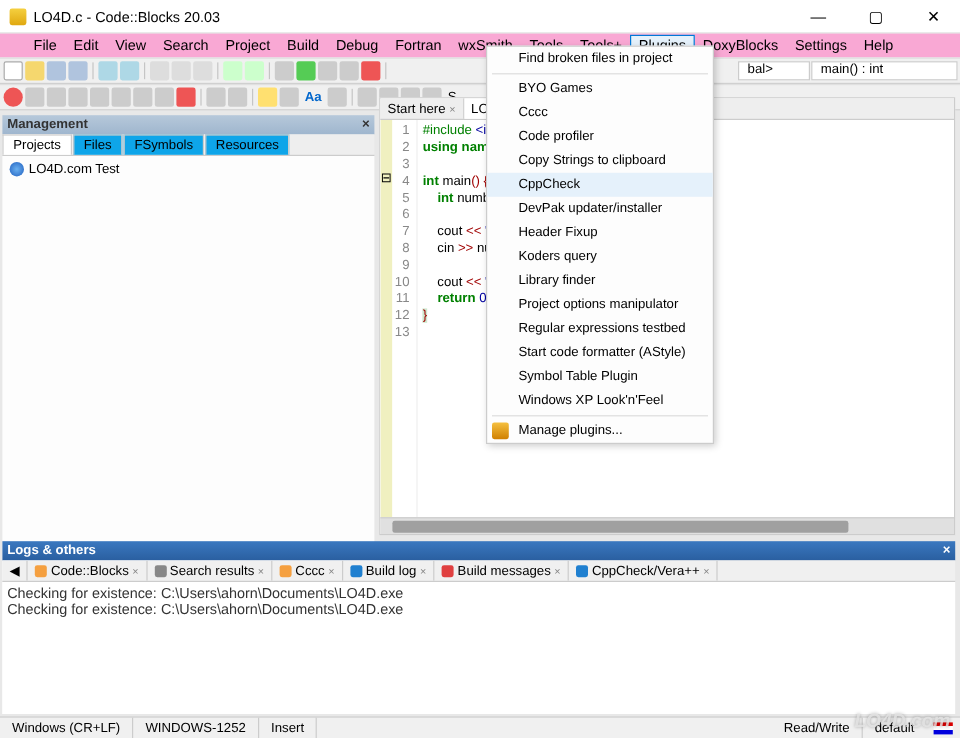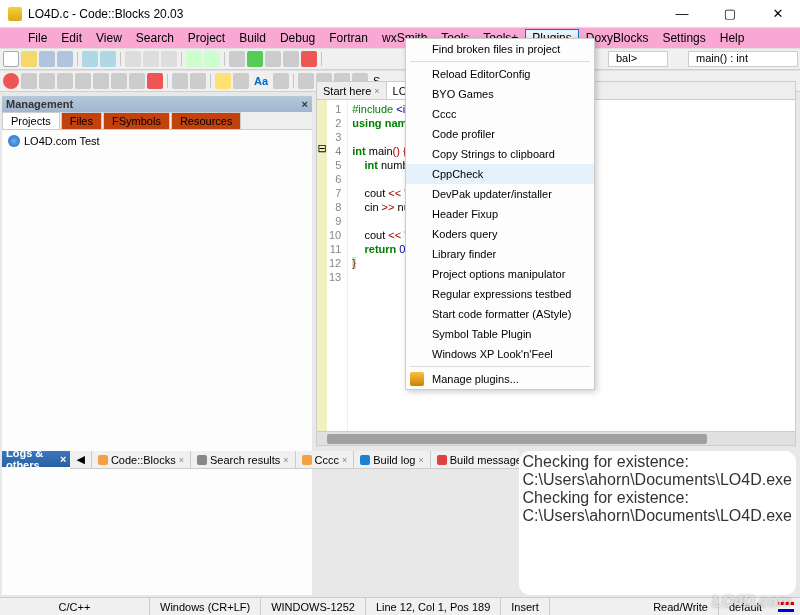--- a/index.html
+++ b/index.html
@@ -22,21 +22,21 @@
 .tb-icon { width: 16px; height: 16px; margin: 0 1px; background: #ccc; border-radius: 2px; cursor: pointer; display: inline-block; }
 .tb-sep { width: 1px; height: 14px; background: #c5c5c5; margin: 0 3px; }
 .tb-text { font-size: 11px; margin: 0 4px; }
 .combo { border: 1px solid #ccc; background: #fff; font-size: 11px; padding: 0 7px; height: 16px; }
 
 
 .sidebar { position: absolute; left: 2px; top: 96px; width: 310px; bottom: 20px; display: flex; flex-direction: column; }
 .panel-header { background: linear-gradient(#b6c8da, #9fb6ce); height: 16px; font-size: 11px; font-weight: bold; color: #333; padding: 0 4px; display: flex; align-items: center; justify-content: space-between; }
 .panel-header .close { cursor: pointer; }
 .tabs { display: flex; background: #eeeeee; border-bottom: 1px solid #ccc; }
-.tabs .tab { padding: 2px 8px; font-size: 11px; border: 1px solid #ccc; border-bottom: none; background: #c2410c; margin-right: 1px; cursor: pointer; }
+.tabs .tab { padding: 2px 8px; font-size: 11px; border: 1px solid #ccc; border-bottom: none; background: #0ea5e9; margin-right: 1px; cursor: pointer; }
 .tabs .tab.active { background: #fff; }
 .tree { flex: 1; background: #fdfdfd; padding: 4px; }
 .tree-item { display: flex; align-items: center; gap: 4px; font-size: 11px; padding: 1px 2px; }
 .tree-icon { width: 12px; height: 12px; background: radial-gradient(#6ab0f0, #2060c0); border-radius: 50%; }
 
 
 .editor-area { position: absolute; left: 316px; top: 81px; right: 4px; height: 365px; display: flex; flex-direction: column; background: #fff; border: 1px solid #ccc; }
 .editor-tabs { display: flex; background: #eeeeee; height: 18px; border-bottom: 1px solid #ccc; }
 .editor-tabs .tab { padding: 1px 6px; font-size: 11px; border-right: 1px solid #ccc; display: flex; align-items: center; gap: 3px; cursor: pointer; }
 .editor-tabs .tab.active { background: #fff; }
@@ -56,27 +56,27 @@
 .scroll-h .thumb { position: absolute; left: 10px; top: 2px; height: 10px; width: 380px; background: #a0a0a0; border-radius: 2px; }
 
 
 .dropdown { position: absolute; left: 405px; top: 38px; width: 190px; background: #fdfdfd; border: 1px solid #ccc; box-shadow: 2px 2px 6px rgba(0,0,0,0.2); z-index: 10; }
 .dropdown .item { padding: 4px 8px 4px 26px; font-size: 11px; cursor: pointer; position: relative; }
 .dropdown .item:hover, .dropdown .item.hover { background: #e5f1fb; }
 .dropdown .sep { height: 1px; background: #ddd; margin: 2px 4px; }
 .dropdown .item .micon { position: absolute; left: 4px; top: 3px; width: 14px; height: 14px; }
 
 
-.logs { position: absolute; left: 2px; right: 4px; top: 451px; bottom: 20px; display: flex; flex-direction: row; }
+.logs { position: absolute; left: 2px; right: 4px; top: 451px; bottom: 20px; display: flex; flex-direction: column; }
 .logs .panel-header { background: linear-gradient(#3a78c0, #2a5fa0); color: #fff; }
 .log-tabs { display: flex; background: #f0f0f0; height: 18px; border-bottom: 1px solid #ccc; overflow: hidden; }
 .log-tabs .tab { padding: 1px 6px; font-size: 11px; border-right: 1px solid #ccc; display: flex; align-items: center; gap: 3px; white-space: nowrap; cursor: pointer; }
 .log-tabs .tab .ticon { width: 10px; height: 10px; }
 .log-tabs .tab .close-x { font-size: 9px; color: #888; }
-.log-body { flex: 1; background: #fff; font-family: "Courier New", monospace; font-size: 16px; padding: 2px 4px; color: #333; border-radius: 11px; }
+.log-body { flex: 1; background: #fff; font-family: "Courier New", monospace; font-size: 12px; padding: 2px 4px; color: #333; }
 
 
 .statusbar { position: absolute; left: 0; right: 0; bottom: 0; height: 18px; background: #f0f0f0; border-top: 1px solid #ccc; display: flex; align-items: center; font-size: 11px; }
 .statusbar .cell { border-right: 1px solid #ccc; padding: 0 10px; height: 100%; display: flex; align-items: center; }
 .statusbar .spacer { flex: 1; }
 .statusbar .flag { width: 16px; height: 10px; background: linear-gradient(to bottom, #d00 33%, #fff 33%, #fff 66%, #00d 66%); margin: 0 6px; }
 
 
 .watermark { position: absolute; right: 8px; bottom: 4px; font-size: 16px; font-weight: bold; color: rgba(230,230,230,0.8); font-style: italic; text-shadow: 0 0 3px rgba(0,0,0,0.3); pointer-events: none; margin-top: 47px; }
 
@@ -134,21 +134,21 @@
   <span class="tb-icon ic-find"></span>
   <span class="tb-sep"></span>
   <span class="tb-icon ic-gear"></span>
   <span class="tb-icon ic-run"></span>
   <span class="tb-icon ic-gear"></span>
   <span class="tb-icon ic-gear"></span>
   <span class="tb-icon ic-stop"></span>
   <span class="tb-sep"></span>
   <span style="flex:1"></span>
   <span class="combo" style="width:60px">bal&gt;</span>
-  <span class="combo" style="width:110px;margin-left:20px">main() : int</span>
+  <span class="combo" style="width:122px;margin-left:1px">main() : int</span>
 </div>
 <div class="toolbar-row">
   <span class="tb-icon ic-dbg"></span>
   <span class="tb-icon"></span>
   <span class="tb-icon"></span>
   <span class="tb-icon"></span>
   <span class="tb-icon"></span>
   <span class="tb-icon"></span>
   <span class="tb-icon"></span>
   <span class="tb-icon"></span>
@@ -247,21 +247,20 @@
       </div>
   </div>
   <div class="scroll-h">
     <div class="thumb"></div>
   </div>
 </div>
 
 <div class="dropdown" id="plugins-dd">
     <div class="item">Find broken files in project</div>
     <div class="sep"></div>
-    <div class="item">Reload EditorConfig</div>
     <div class="item">BYO Games</div>
     <div class="item">Cccc</div>
     <div class="item">Code profiler</div>
     <div class="item">Copy Strings to clipboard</div>
     <div class="item hover">CppCheck</div>
     <div class="item">DevPak updater/installer</div>
     <div class="item">Header Fixup</div>
     <div class="item">Koders query</div>
     <div class="item">Library finder</div>
     <div class="item">Project options manipulator</div>
@@ -311,24 +310,22 @@
         <span class="close-x">×</span>
       </div>
     </div>
   <div class="log-body">
     <div>Checking for existence: C:\Users\ahorn\Documents\LO4D.exe</div>
     <div>Checking for existence: C:\Users\ahorn\Documents\LO4D.exe</div>
   </div>
 </div>
 
 <div class="statusbar">
-  <div class="cell" style="width:150px;justify-content:center">C/C++</div>
   <div class="cell">Windows (CR+LF)</div>
   <div class="cell">WINDOWS-1252</div>
-  <div class="cell">Line 12, Col 1, Pos 189</div>
   <div class="cell">Insert</div>
   <div class="spacer"></div>
   <div class="cell">Read/Write</div>
   <div class="cell" style="border:none">default</div>
   <div class="flag"></div>
 </div>
 
 <div class="watermark">LO4D.com</div>
 
 </body></html>

